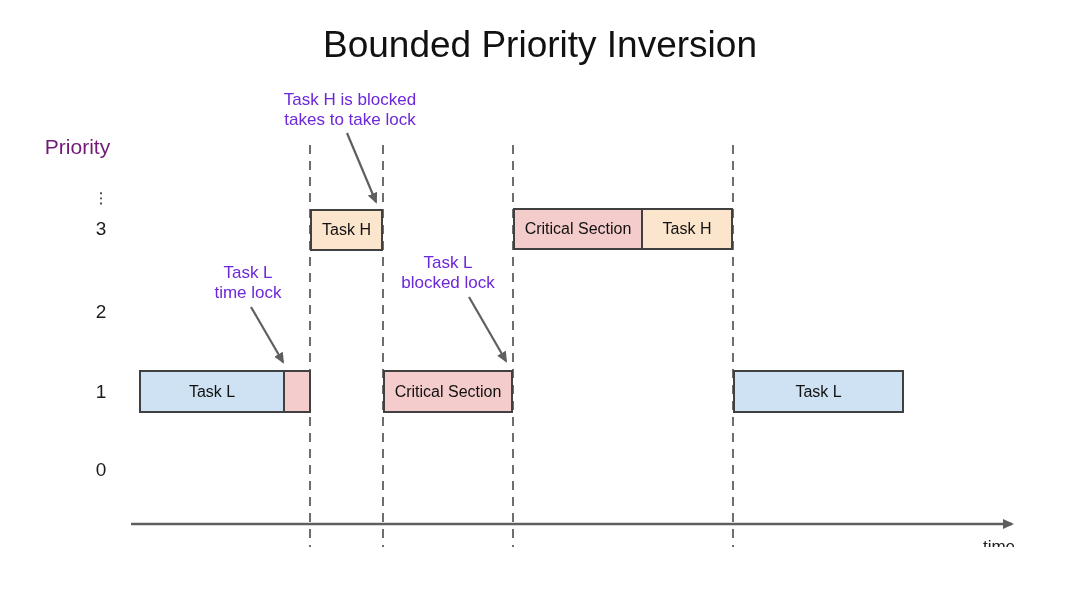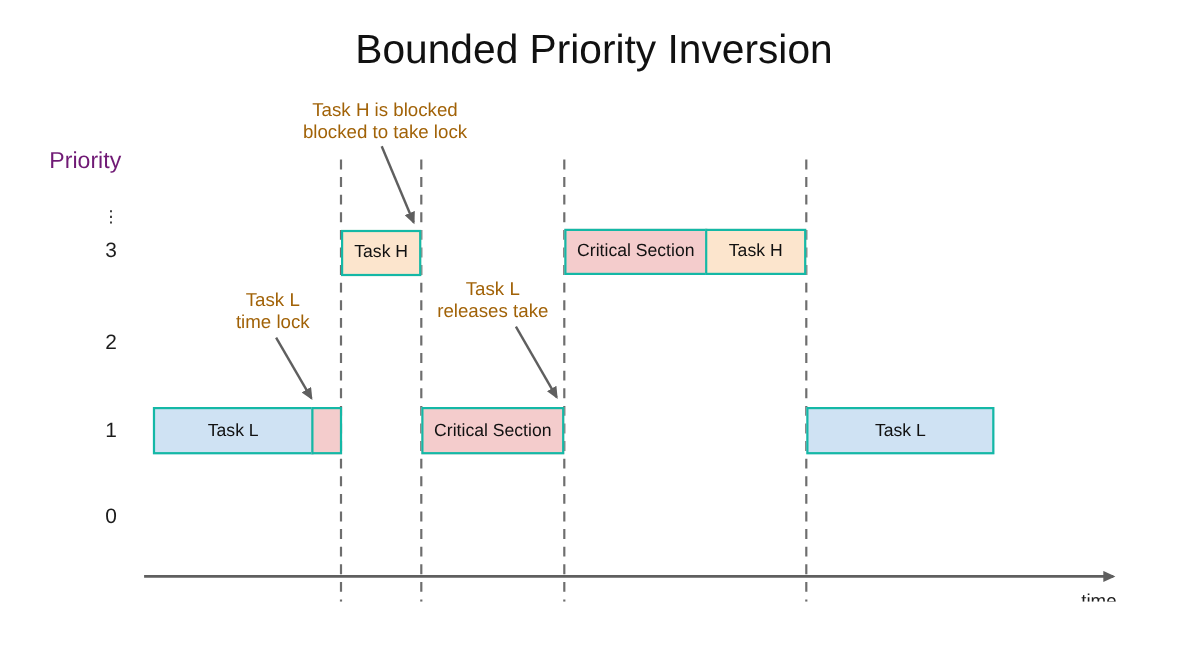--- a/index.html
+++ b/index.html
@@ -34,40 +34,40 @@
     left:86px;width:30px;height:22px;
     text-align:center;
     font-size:19px;line-height:22px;
     color:#1c1c1c;
   }
   #tick-3{top:218px;}
   #tick-2{top:301px;}
   #tick-1{top:381px;}
   #tick-0{top:459px;}
   .box{
-    border:2px solid #14b8a6;
+    border:2px solid #404040;
     display:flex;align-items:center;justify-content:center;
     font-size:16px;
     color:#111111;
     white-space:nowrap;
   }
   .fill-blue{background:#cfe2f3;}
   .fill-pink{background:#f4cccc;}
   .fill-orange{background:#fce5cd;}
   #task-l-1{left:139px;top:370px;width:146px;height:43px;}
   #lock-held{left:283px;top:370px;width:28px;height:43px;}
   #task-h-1{left:310px;top:209px;width:73px;height:42px;}
   #critical-p1{left:383px;top:370px;width:130px;height:43px;}
   #critical-p3{left:513px;top:208px;width:130px;height:42px;}
   #task-h-2{left:641px;top:208px;width:92px;height:42px;}
   #task-l-2{left:733px;top:370px;width:171px;height:43px;}
   .annotation{
     text-align:center;
     font-size:17px;line-height:20px;
-    color:#a16207;
+    color:#6d28d9;
   }
   #ann-blocked{top:90px;left:255px;width:190px;}
   #ann-takes{top:263px;left:188px;width:120px;}
   #ann-releases{top:253px;left:387px;width:122px;}
   #time-label{
     top:537px;left:964px;width:70px;
     text-align:center;font-size:17px;
     color:#1c1c1c;
   }
   #overlay{left:0;top:0;pointer-events:none;}
@@ -110,26 +110,26 @@
   <div id="task-l-1" class="abs box fill-blue">Task L</div>
   <div id="lock-held" class="abs box fill-pink"></div>
   <div id="task-h-1" class="abs box fill-orange">Task H</div>
   <div id="critical-p1" class="abs box fill-pink">Critical Section</div>
   <div id="critical-p3" class="abs box fill-pink">Critical Section</div>
   <div id="task-h-2" class="abs box fill-orange">Task H</div>
   <div id="task-l-2" class="abs box fill-blue">Task L</div>
 
   <div id="ann-blocked" class="abs annotation">
     <div>Task H is blocked</div>
-    <div>blocked to take lock</div>
+    <div>takes to take lock</div>
   </div>
   <div id="ann-takes" class="abs annotation">
     <div>Task L</div>
     <div>time lock</div>
   </div>
   <div id="ann-releases" class="abs annotation">
     <div>Task L</div>
-    <div>releases take</div>
+    <div>blocked lock</div>
   </div>
 
   <div id="time-label" class="abs">time</div>
 
 </div>
 
 </body></html>

